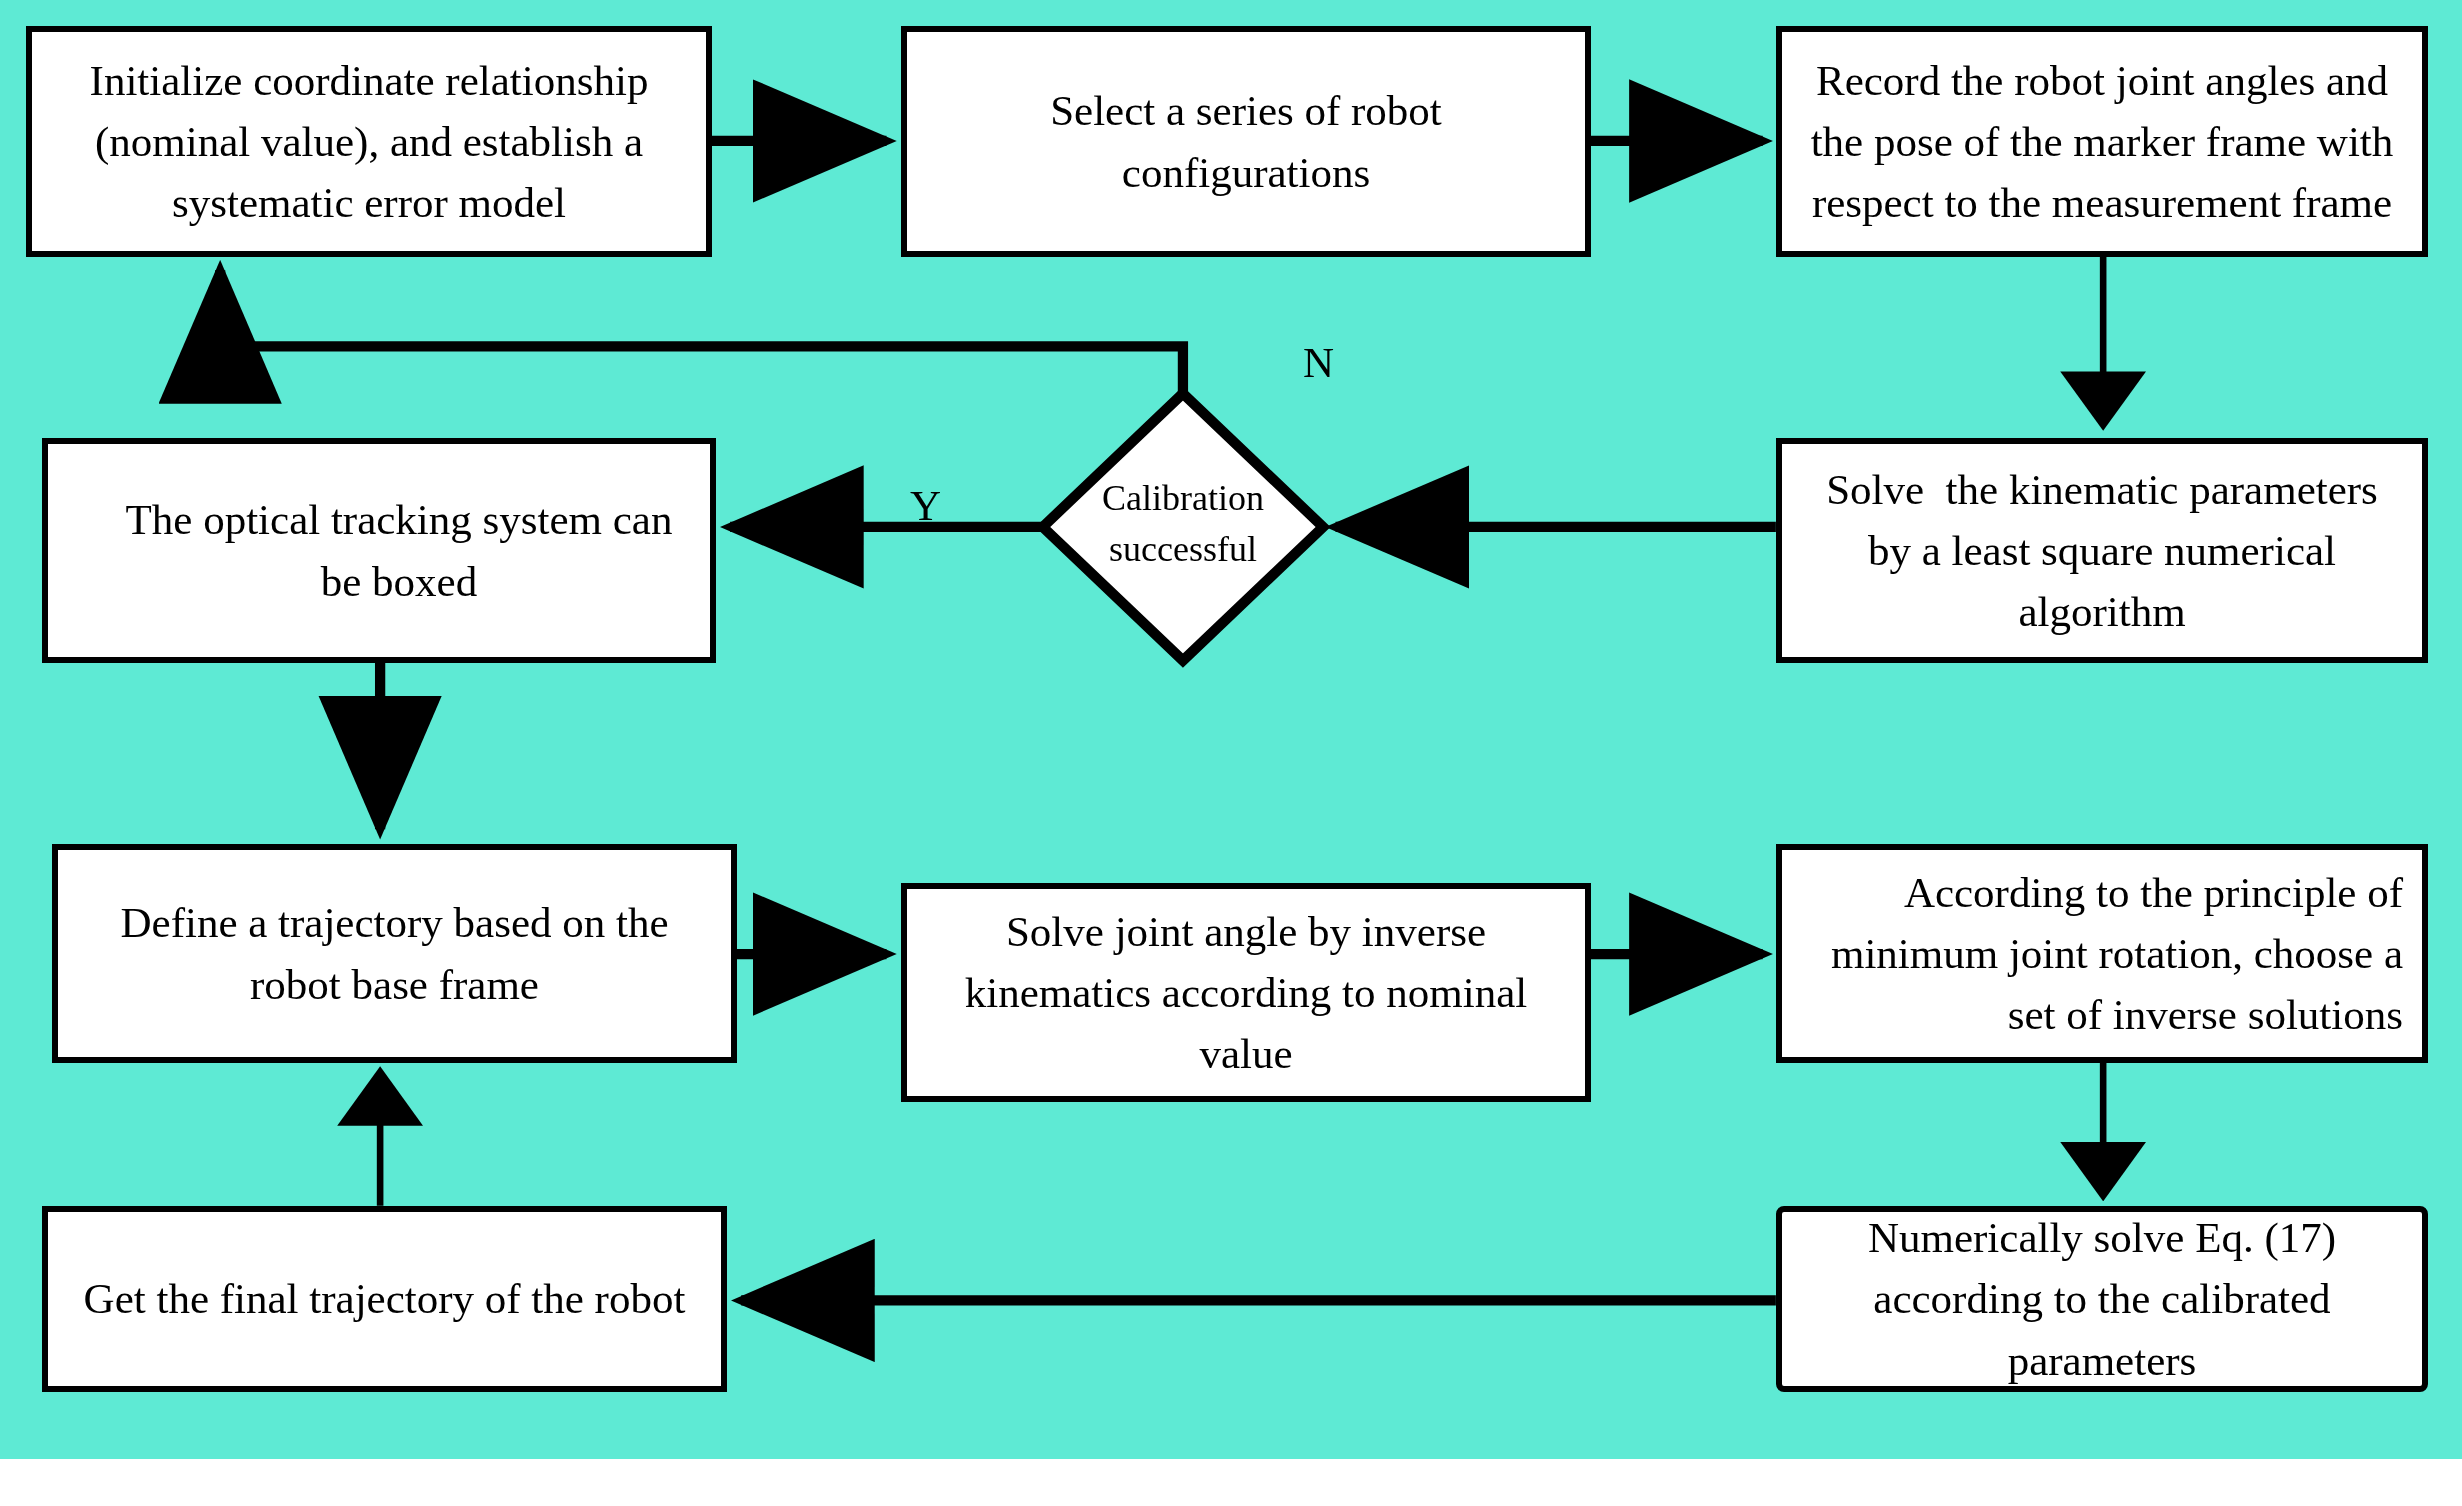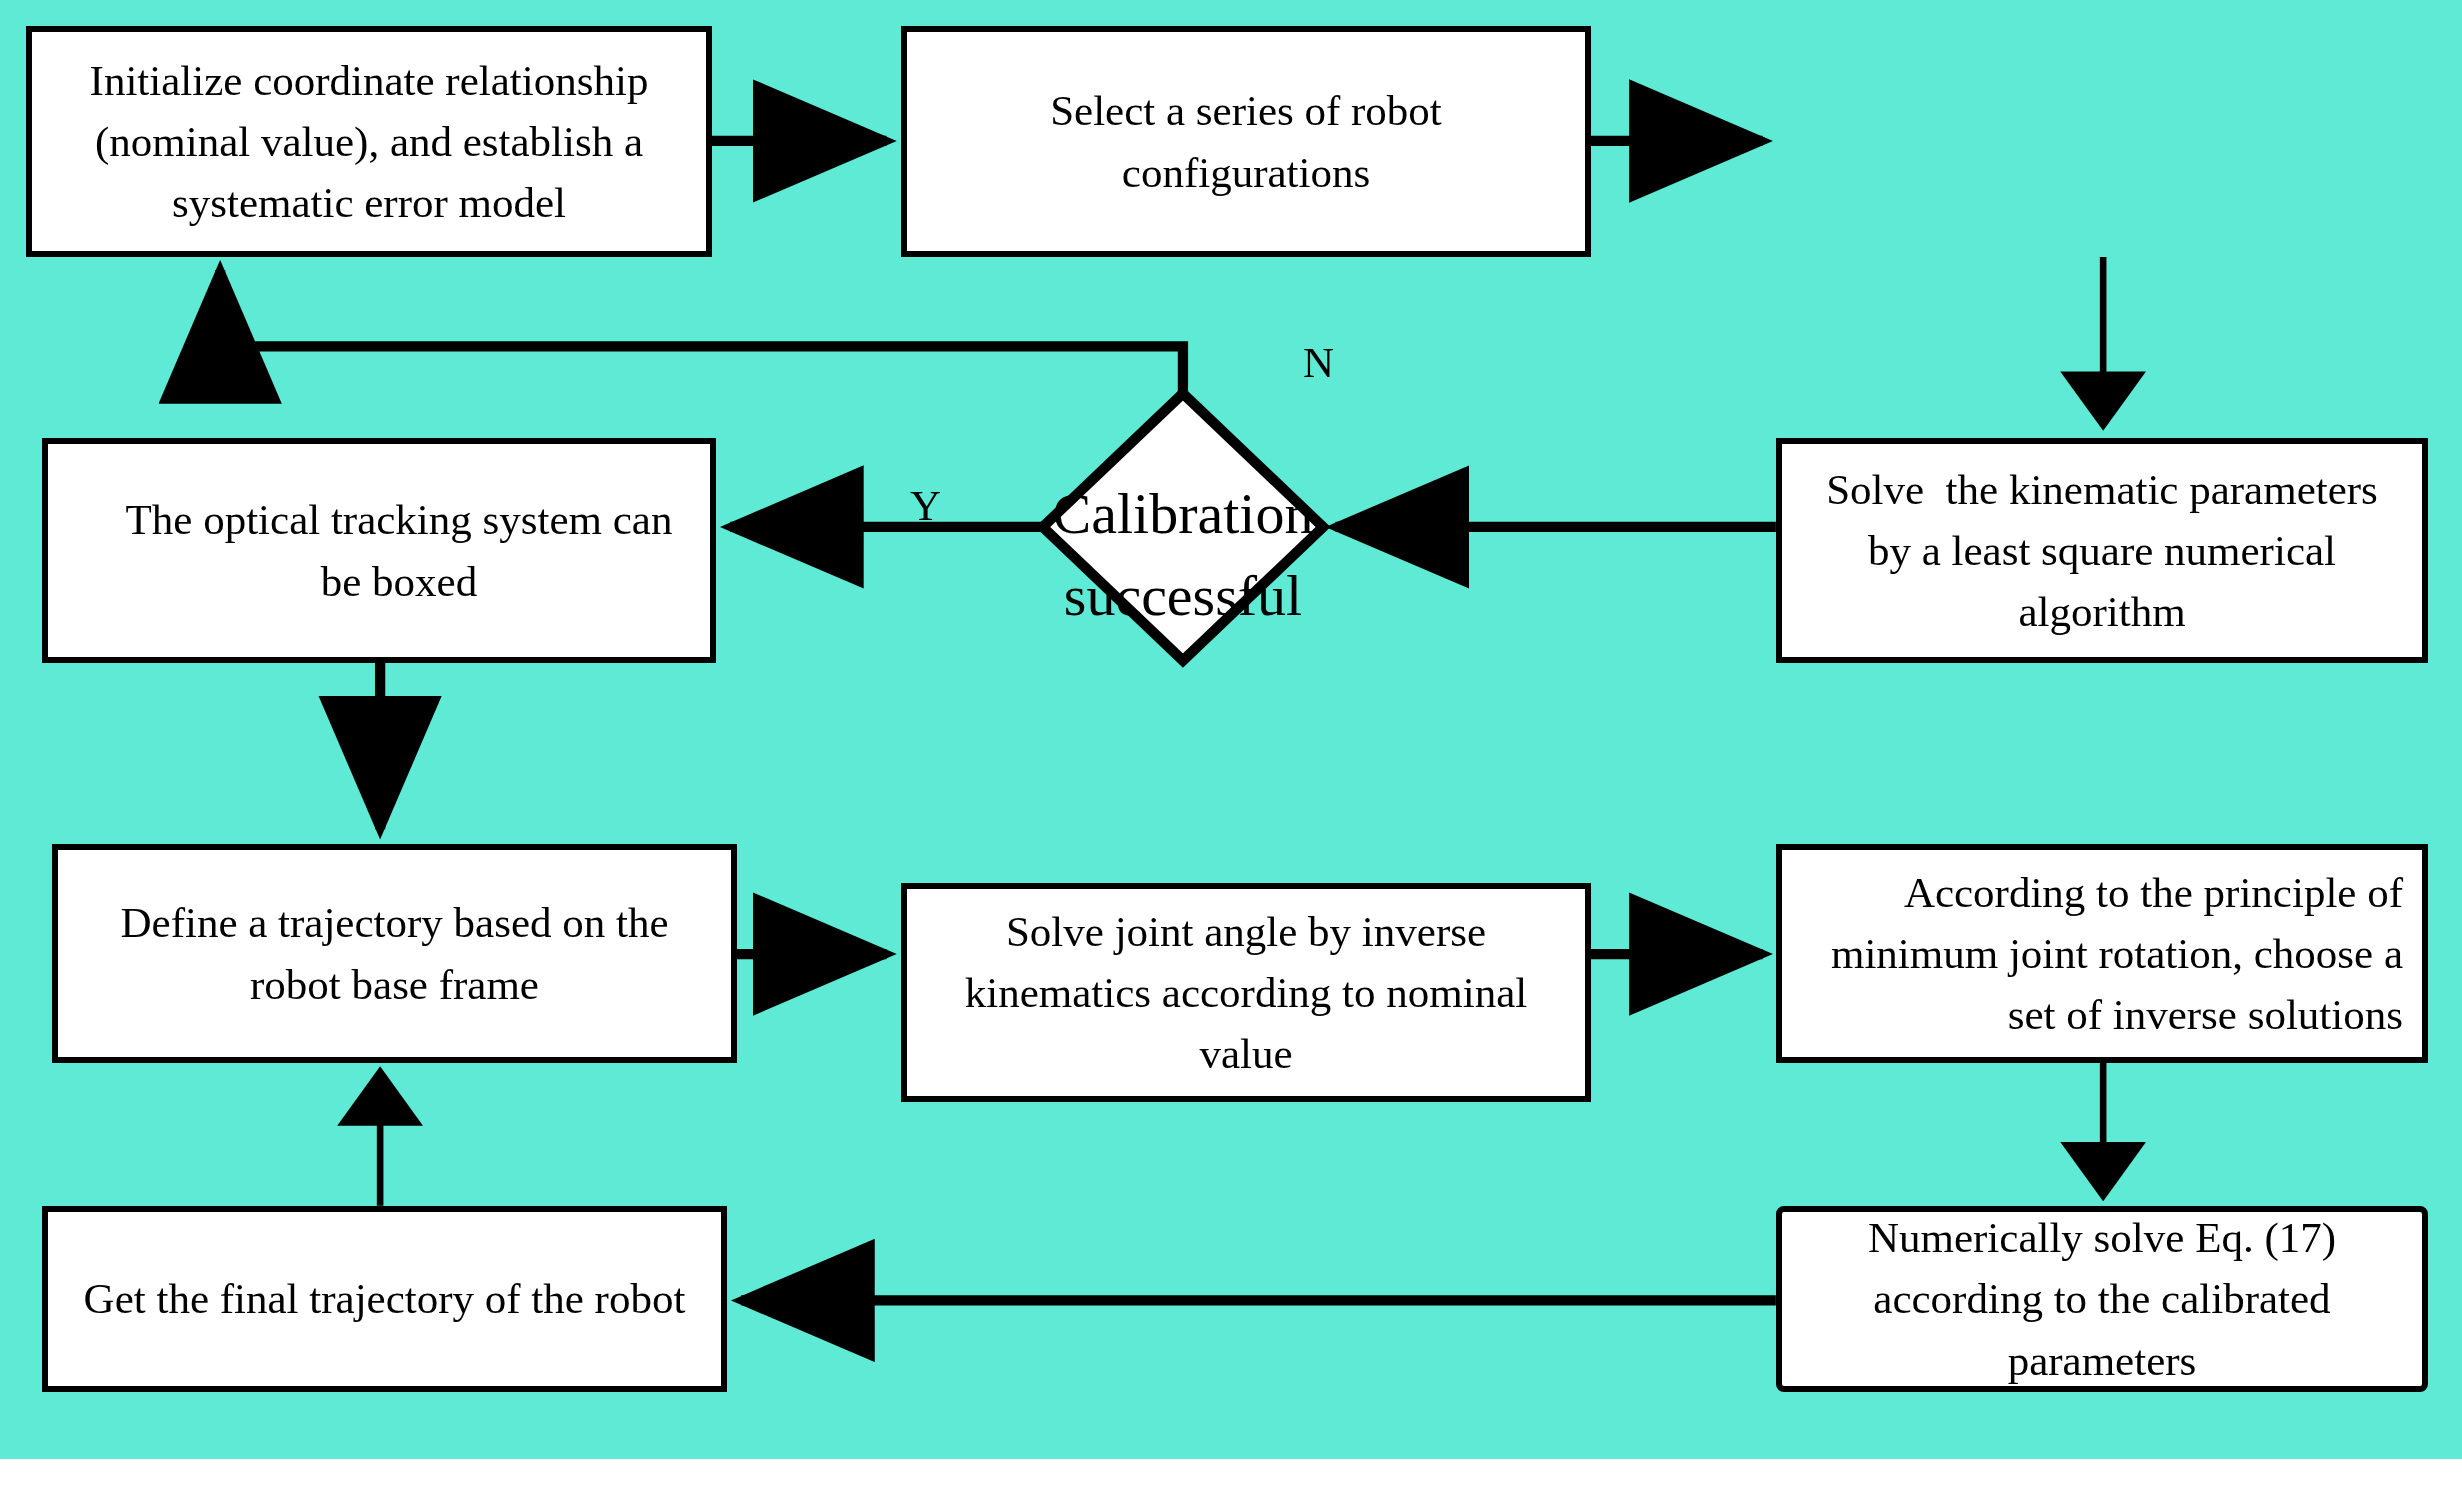--- a/index.html
+++ b/index.html
@@ -45,21 +45,21 @@
     position: absolute;
     font-family: "Liberation Serif", "DejaVu Serif", serif;
     font-size: 43px;
     color: #000000;
     z-index: 7;
   }
   .diamond-text {
     position: absolute;
     text-align: center;
     font-family: "Liberation Serif", "DejaVu Serif", serif;
-    font-size: 58px;
+    font-size: 36px;
     line-height: 1.42;
     color: #000000;
     z-index: 7;
     white-space: pre-wrap;
   }
 </style>
 </head>
 <body>
 
 <div id="canvas">
@@ -128,20 +128,23 @@
   </svg>
 
   <div class="node-box" style="left:26px; top:26px; width:686px; height:231px;">
     <span class="node-text">Initialize coordinate relationship (nominal value), and establish a systematic error model</span>
   </div>
 
   <div class="node-box" style="left:901px; top:26px; width:690px; height:231px;">
     <span class="node-text" style="max-width:455px;">Select a series of robot configurations</span>
   </div>
 
+  <div class="node-box" style="left:1776px; top:26px; width:652px; height:231px;">
+    <span class="node-text">Record the robot joint angles and the pose of the marker frame with respect to the measurement frame</span>
+  </div>
 
   <div class="node-box" style="left:42px; top:438px; width:674px; height:225px;padding-left:40px;">
     <span class="node-text" style="max-width:609px;">The optical tracking system can be boxed</span>
   </div>
 
   <div class="diamond-text" style="left:1036px; top:473px; width:294px;">Calibration
 successful</div>
 
   <div class="decision-label" style="left:1303px; top:338px;">N</div>
 

